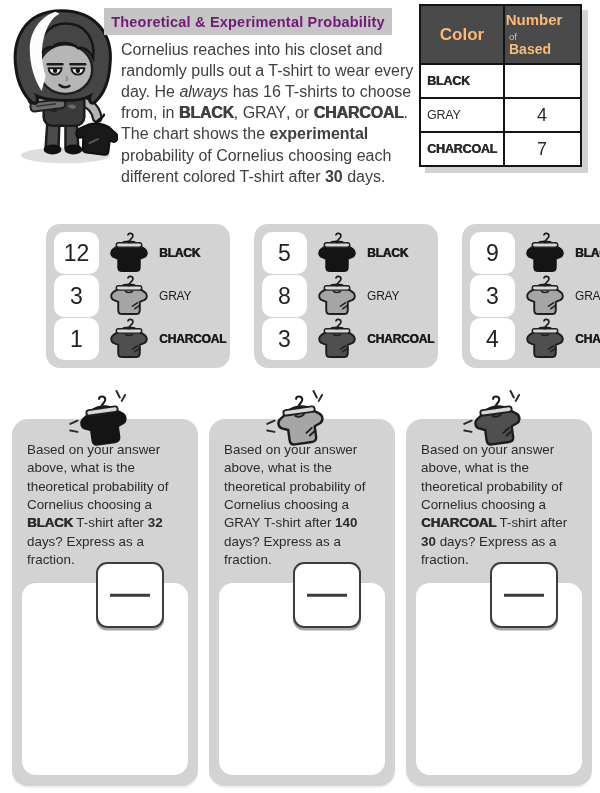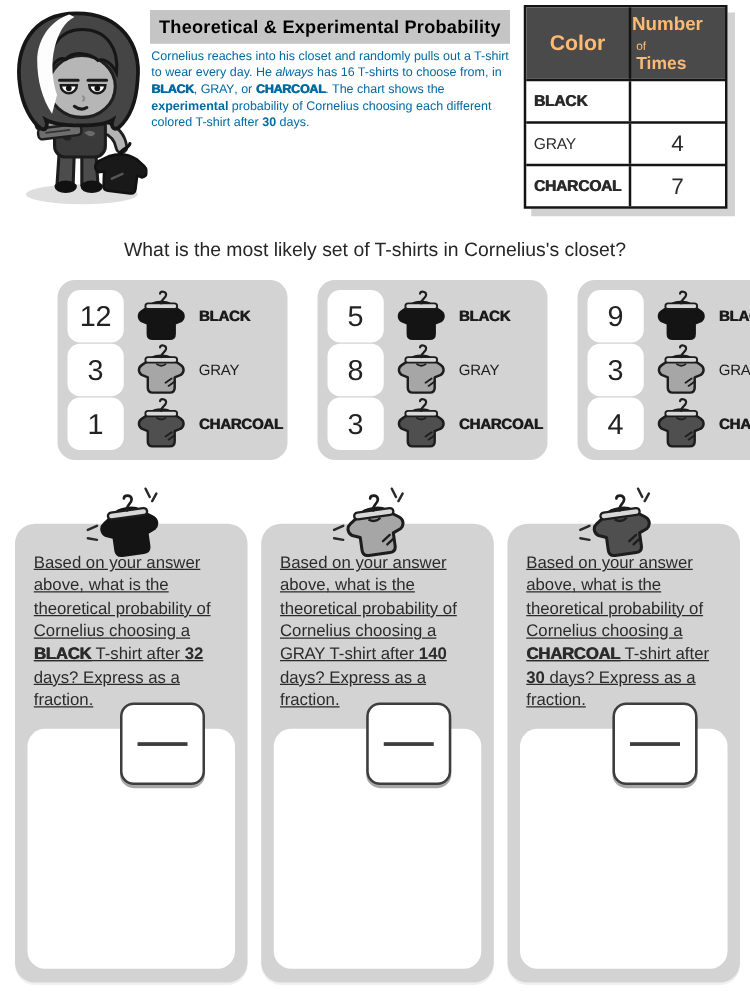--- a/index.html
+++ b/index.html
@@ -2,25 +2,25 @@
 <html><head>
 <meta charset="utf-8">
 <style>
   * { margin:0; padding:0; box-sizing:border-box; }
   html,body { background:#fff; }
   body { font-family:"Liberation Sans", sans-serif; color:#2a2a2a; }
   #page { position:relative; width:600px; height:793px; background:#fff; overflow:hidden; }
 
   
   .char-svg { position:absolute; left:4px; top:6px; width:114px; height:162px; }
-  .banner { position:absolute; left:120px; top:8px; width:288px; height:27px;
-            background:#c5c5c5; color:#000000; font-weight:700; font-size:14.5px;
+  .banner { position:absolute; left:104px; top:8px; width:288px; height:27px;
+            background:#c5c5c5; color:#701a75; font-weight:700; font-size:14.5px;
             display:flex; align-items:center; justify-content:center; letter-spacing:0.2px; }
   .intro { position:absolute; left:121px; top:39px; width:296px;
-           font-size:10px; line-height:1.32; color:#0369a1; }
+           font-size:16px; line-height:1.32; color:#404040; }
   .it { font-style:italic; }
   .bold { font-weight:700; }
   .disp-heavy { font-weight:700; letter-spacing:-0.2px; text-shadow:0.6px 0 0 currentColor;text-align:right; }
   .disp-light { font-weight:400; letter-spacing:-0.2px; }
 
   
   .freq-table { position:absolute; left:419px; top:4px; width:163px;
                 border:2.5px solid #141414; background:#fff;
                 box-shadow:6px 6px 0 #d2d2d2; border-collapse:collapse; }
   .freq-table .thead { display:flex; background:#4a4a4a; color:#fdba74; }
@@ -47,21 +47,21 @@
   .opt-row { display:flex; align-items:center; gap:4px; height:42px; }
   .chip { width:45px; height:42px; background:#fff; border-radius:10px; flex:0 0 auto;
           display:flex; align-items:center; justify-content:center; font-size:23px; color:#222; }
   .tee-svg { width:52px; height:44px; flex:0 0 auto; }
   .opt-label { font-size:12px; color:#1c1c1c; white-space:nowrap; }
 
   
   .cards-row { position:absolute; left:12px; top:419px; width:580px; height:367px;
                display:flex; gap:11px; }
   .answer-card { position:relative; width:186px; height:367px; background:#d3d3d3; border-radius:16px;
-                 box-shadow:0 2px 0 rgba(0,0,0,0.06);text-decoration:underline; }
+                 box-shadow:0 2px 0 rgba(0,0,0,0.06); }
   .card-icon { position:absolute; top:-32px; left:50%; transform:translateX(-52%);
                width:86px; height:66px; }
   .card-text { padding:22px 10px 0 15px; font-size:13.4px; line-height:1.37; color:#2b2b2b; }
   .write-panel { position:absolute; left:10px; right:10px; top:164px; bottom:11px;
                  background:#fff; border-radius:14px; }
   .fraction-box { position:absolute; left:84px; top:143px; width:68px; height:66px;
                   background:#fff; border:2.5px solid #3d3d3d; border-radius:11px;
                   box-shadow:0 2.5px 0 rgba(0,0,0,0.35); }
   .frac-line { position:absolute; left:50%; top:50%; transform:translate(-50%,-50%);
                width:40px; height:2.5px; background:#3d3d3d; }
@@ -148,37 +148,36 @@
 
   <div class="banner">Theoretical &amp; Experimental Probability</div>
 
   <p class="intro"><span>Cornelius reaches into his closet and randomly pulls out a T-shirt to wear every day. He </span><span class="it">always</span><span> has 16 T-shirts to choose from, in </span><span class="disp-heavy">BLACK</span><span>, </span><span class="disp-light">GRAY</span><span>, or </span><span class="disp-heavy">CHARCOAL</span><span>. The chart shows the </span><span class="bold">experimental</span><span> probability of Cornelius choosing each different colored T-shirt after </span><span class="bold">30</span><span> days.</span></p>
 
   <div class="freq-table">
     <div class="thead">
       <div class="th th1">Color</div>
       <div class="th th2">
         <span class="num">Number</span>
-        <span class="oft"><span class="small">of</span> <span>Times</span></span>
+        <span class="oft"><span class="small">of</span> <span>Based</span></span>
       </div>
     </div>
     <div class="trow">
       <div class="td1 disp-heavy">BLACK</div>
     </div>
     <div class="trow">
       <div class="td1 disp-light">GRAY</div>
       <div class="td2">4</div>
     </div>
     <div class="trow">
       <div class="td1 disp-heavy">CHARCOAL</div>
       <div class="td2">7</div>
     </div>
   </div>
 
-  <div class="question">What is the most likely set of T-shirts in Cornelius's closet?</div>
 
   <div class="options-row">
 
     <div class="option-card">
       <div class="opt-row">
         <div class="chip">12</div>
         <svg class="tee-svg" viewBox="0 0 100 90">
             <use href="#tee-black"></use>
           </svg>
         <span class="opt-label disp-heavy">BLACK</span>

